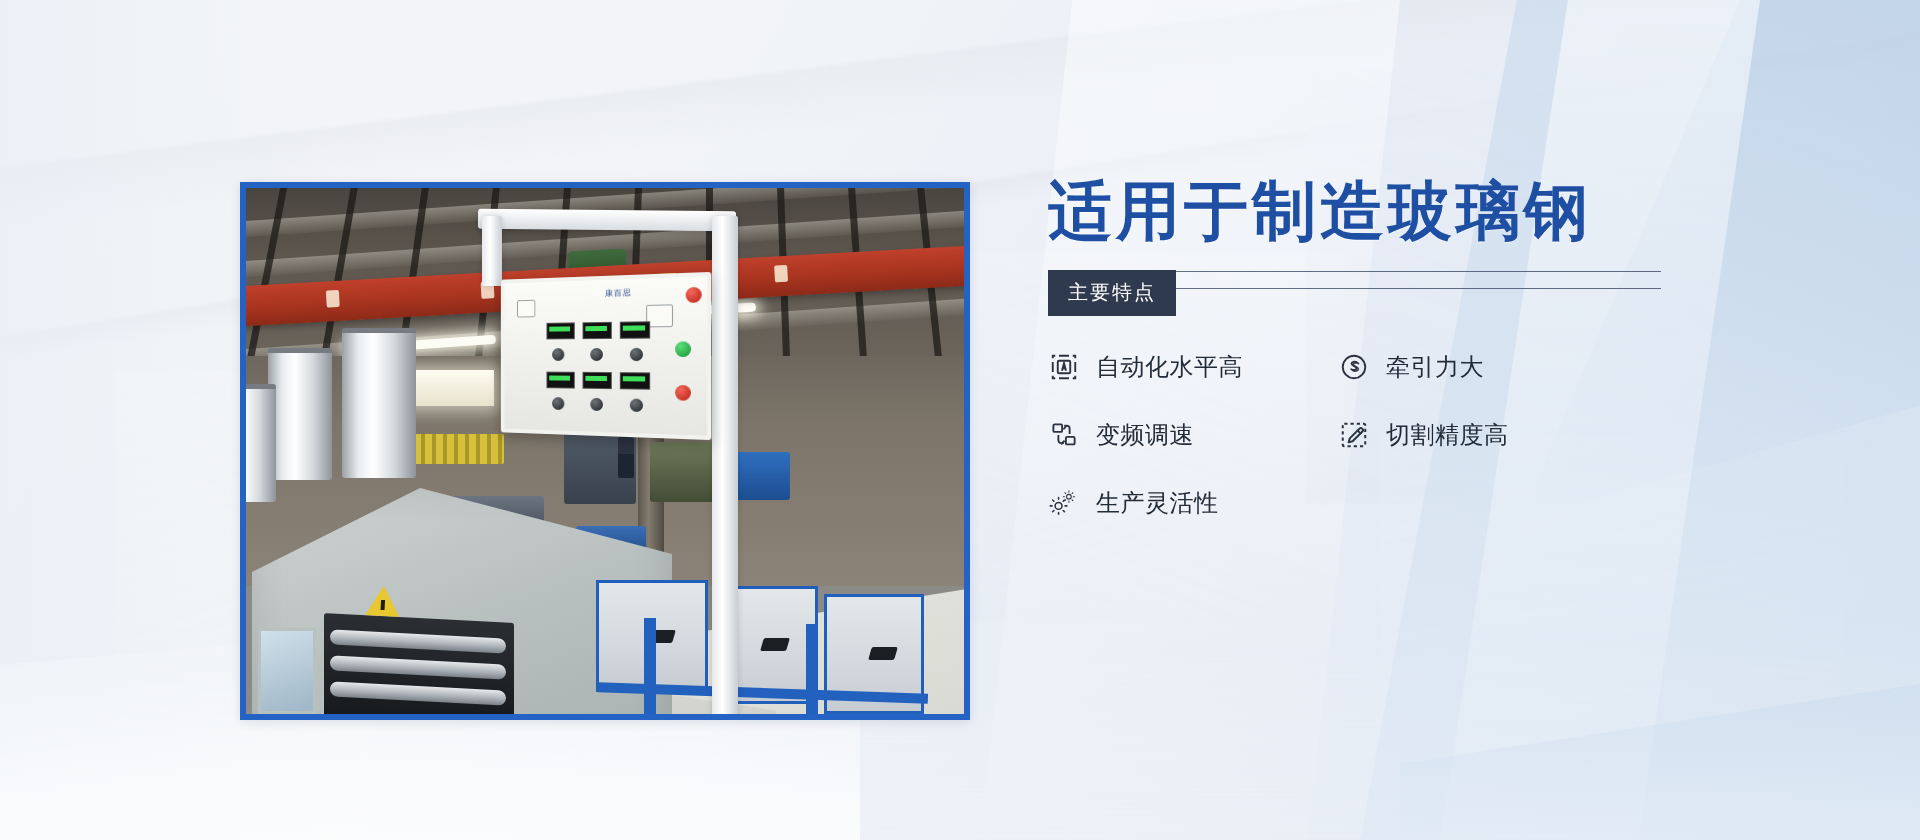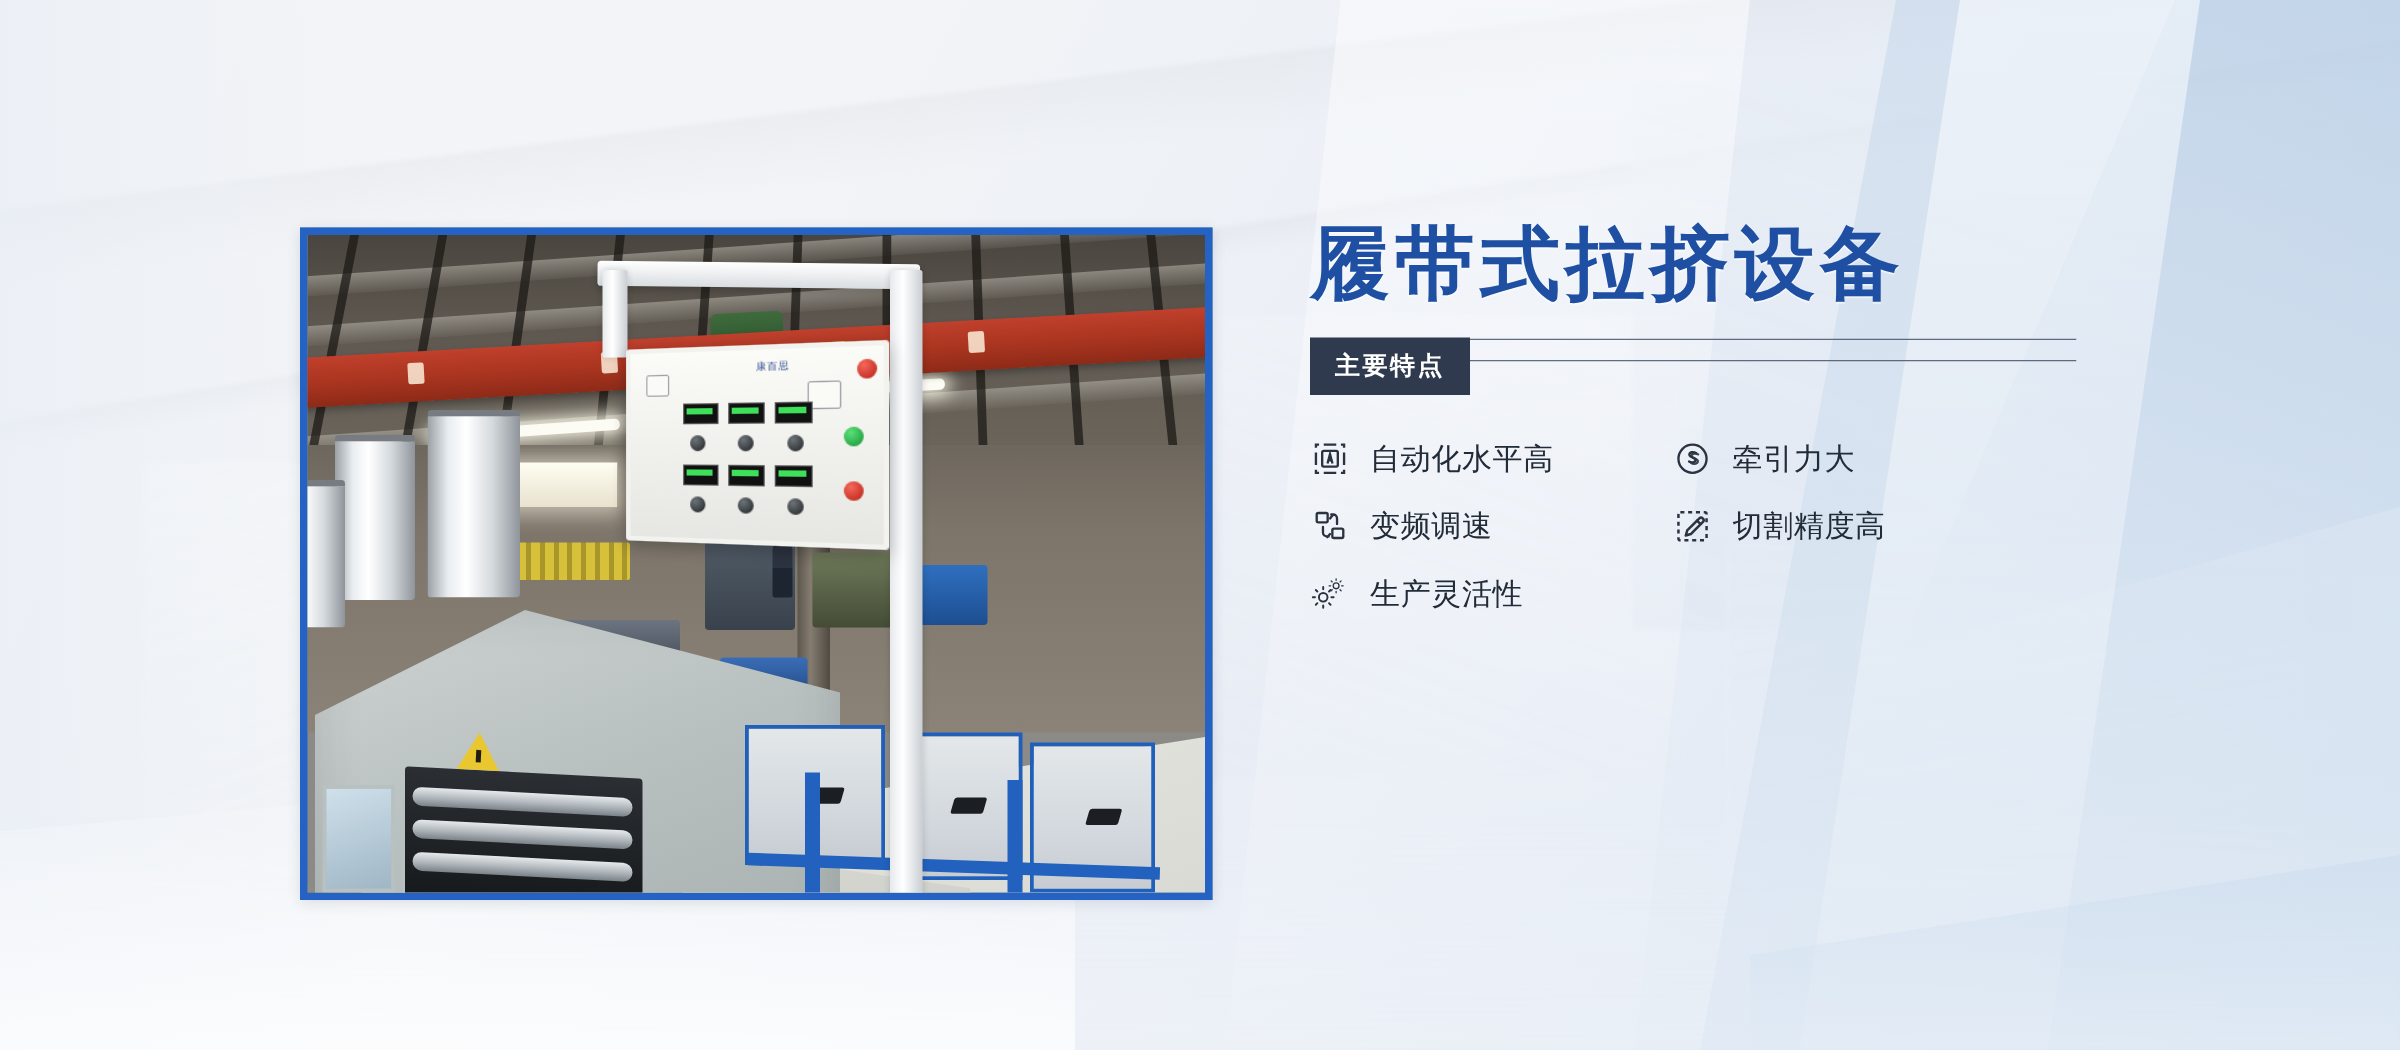--- a/index.html
+++ b/index.html
@@ -267,27 +267,27 @@
   .rule { height:1px; background:#46536b; opacity:.85; margin:26px 0 0 0; width:613px;}
   .desc {
     font-size:24.5px; color:#2b3340; line-height:1.62;
     letter-spacing:.4px; margin-top:14px; width:615px;
   }
   .rule2 { height:1px; background:#46536b; opacity:.85; margin-top:16px; width:613px;}
   .badge-wrap{position:relative; height:0;}
   .badge {
     position:absolute; left:0; top:-19px;
     background:#2f3a4e; color:#fff;
-    font-size:20px; font-weight:700; letter-spacing:2px;
+    font-size:20px; font-weight:400; letter-spacing:2px;
     padding:9px 20px 10px 20px;
   }
   .features {
     margin-top:62px;
     display:grid; grid-template-columns:290px 290px;
-    row-gap:22px;
+    row-gap:36px;
   }
   .feat { display:flex; align-items:center; gap:16px; }
   .feat .ic { width:32px; height:32px; flex:0 0 32px; color:#2b3340; display:flex; align-items:center; justify-content:center;}
   .feat .ic svg{display:block;}
   .feat .lb { font-size:24px; color:#222b38; letter-spacing:.5px; }
 </style>
 </head>
 <body>
 
 <div id="banner">
@@ -410,21 +410,21 @@
         <span class="knob" style="left:132px;top:118px;"></span>
         <span class="btn grn" style="left:176px;top:62px;"></span>
         <span class="btn red" style="left:176px;top:104px;"></span>
       </div>
 
     </div>
   </div>
 
   <div class="content">
 
-    <h1 class="title">履带式拉挤设备</h1>
+    <h1 class="title">适用于制造玻璃钢</h1>
 
     <div class="rule"></div>
 
 
     <div class="rule2"></div>
     <div class="badge-wrap">
       <span class="badge">主要特点</span>
     </div>
 
     <div class="features">

